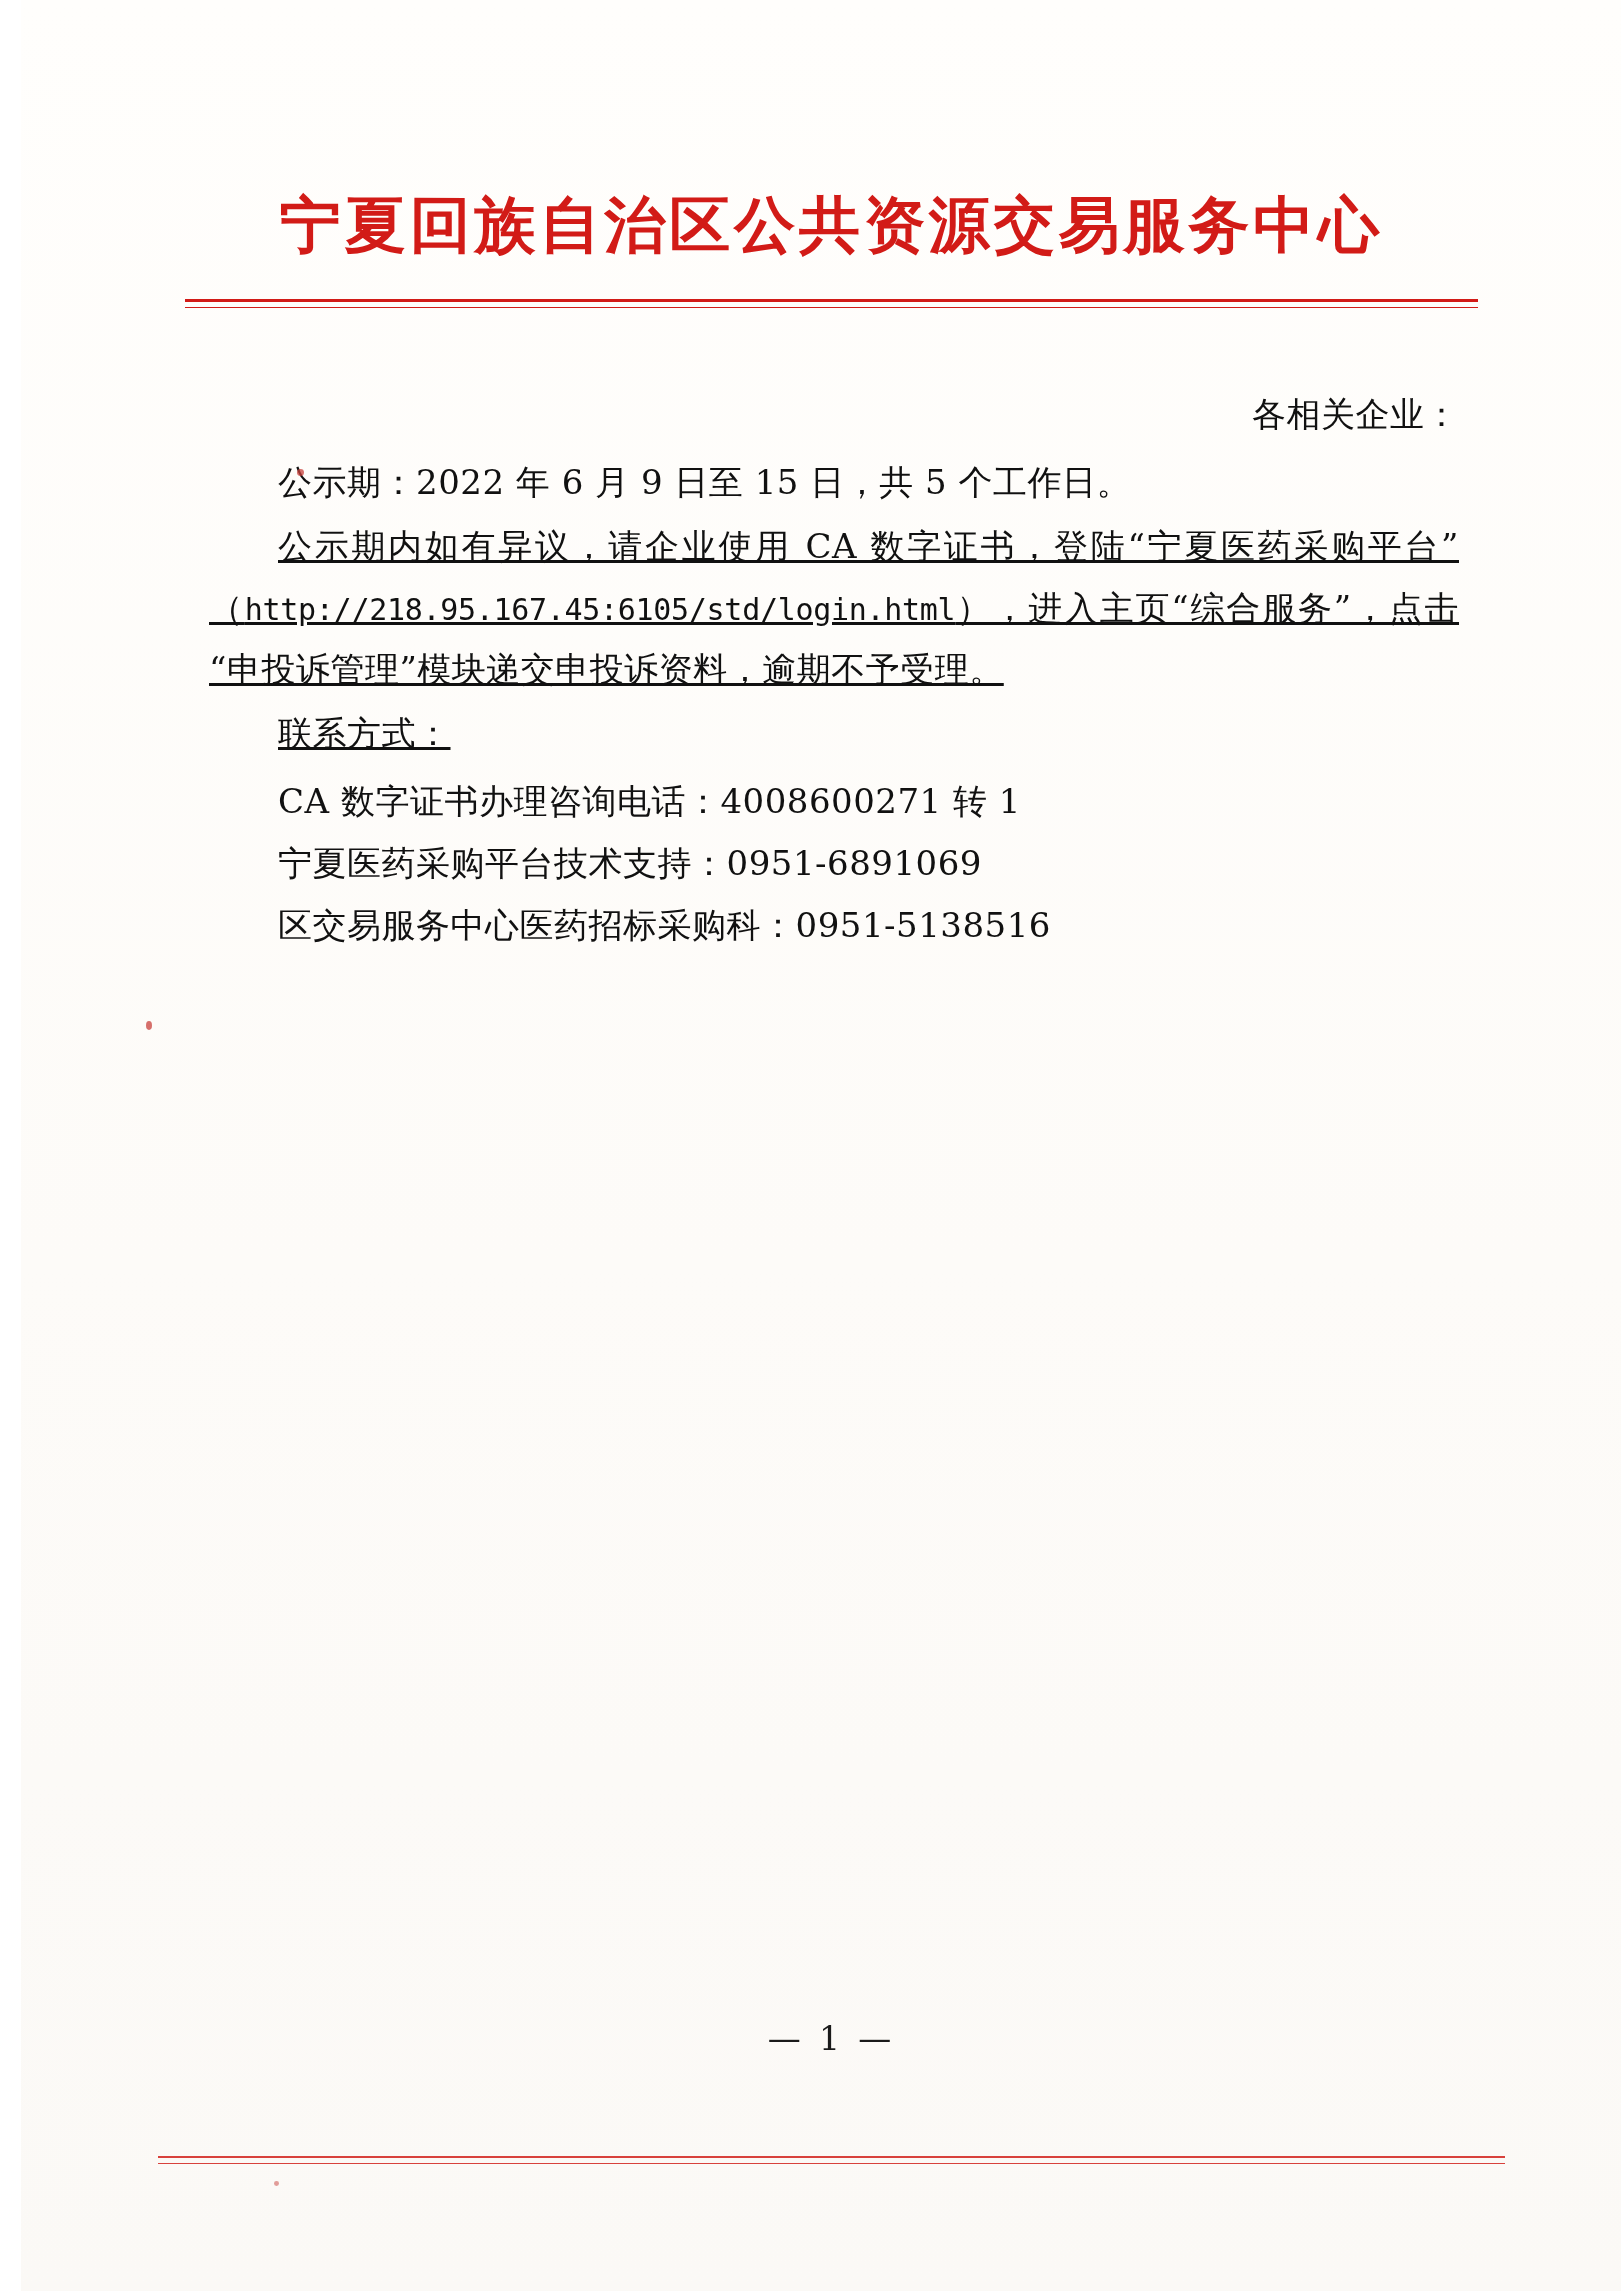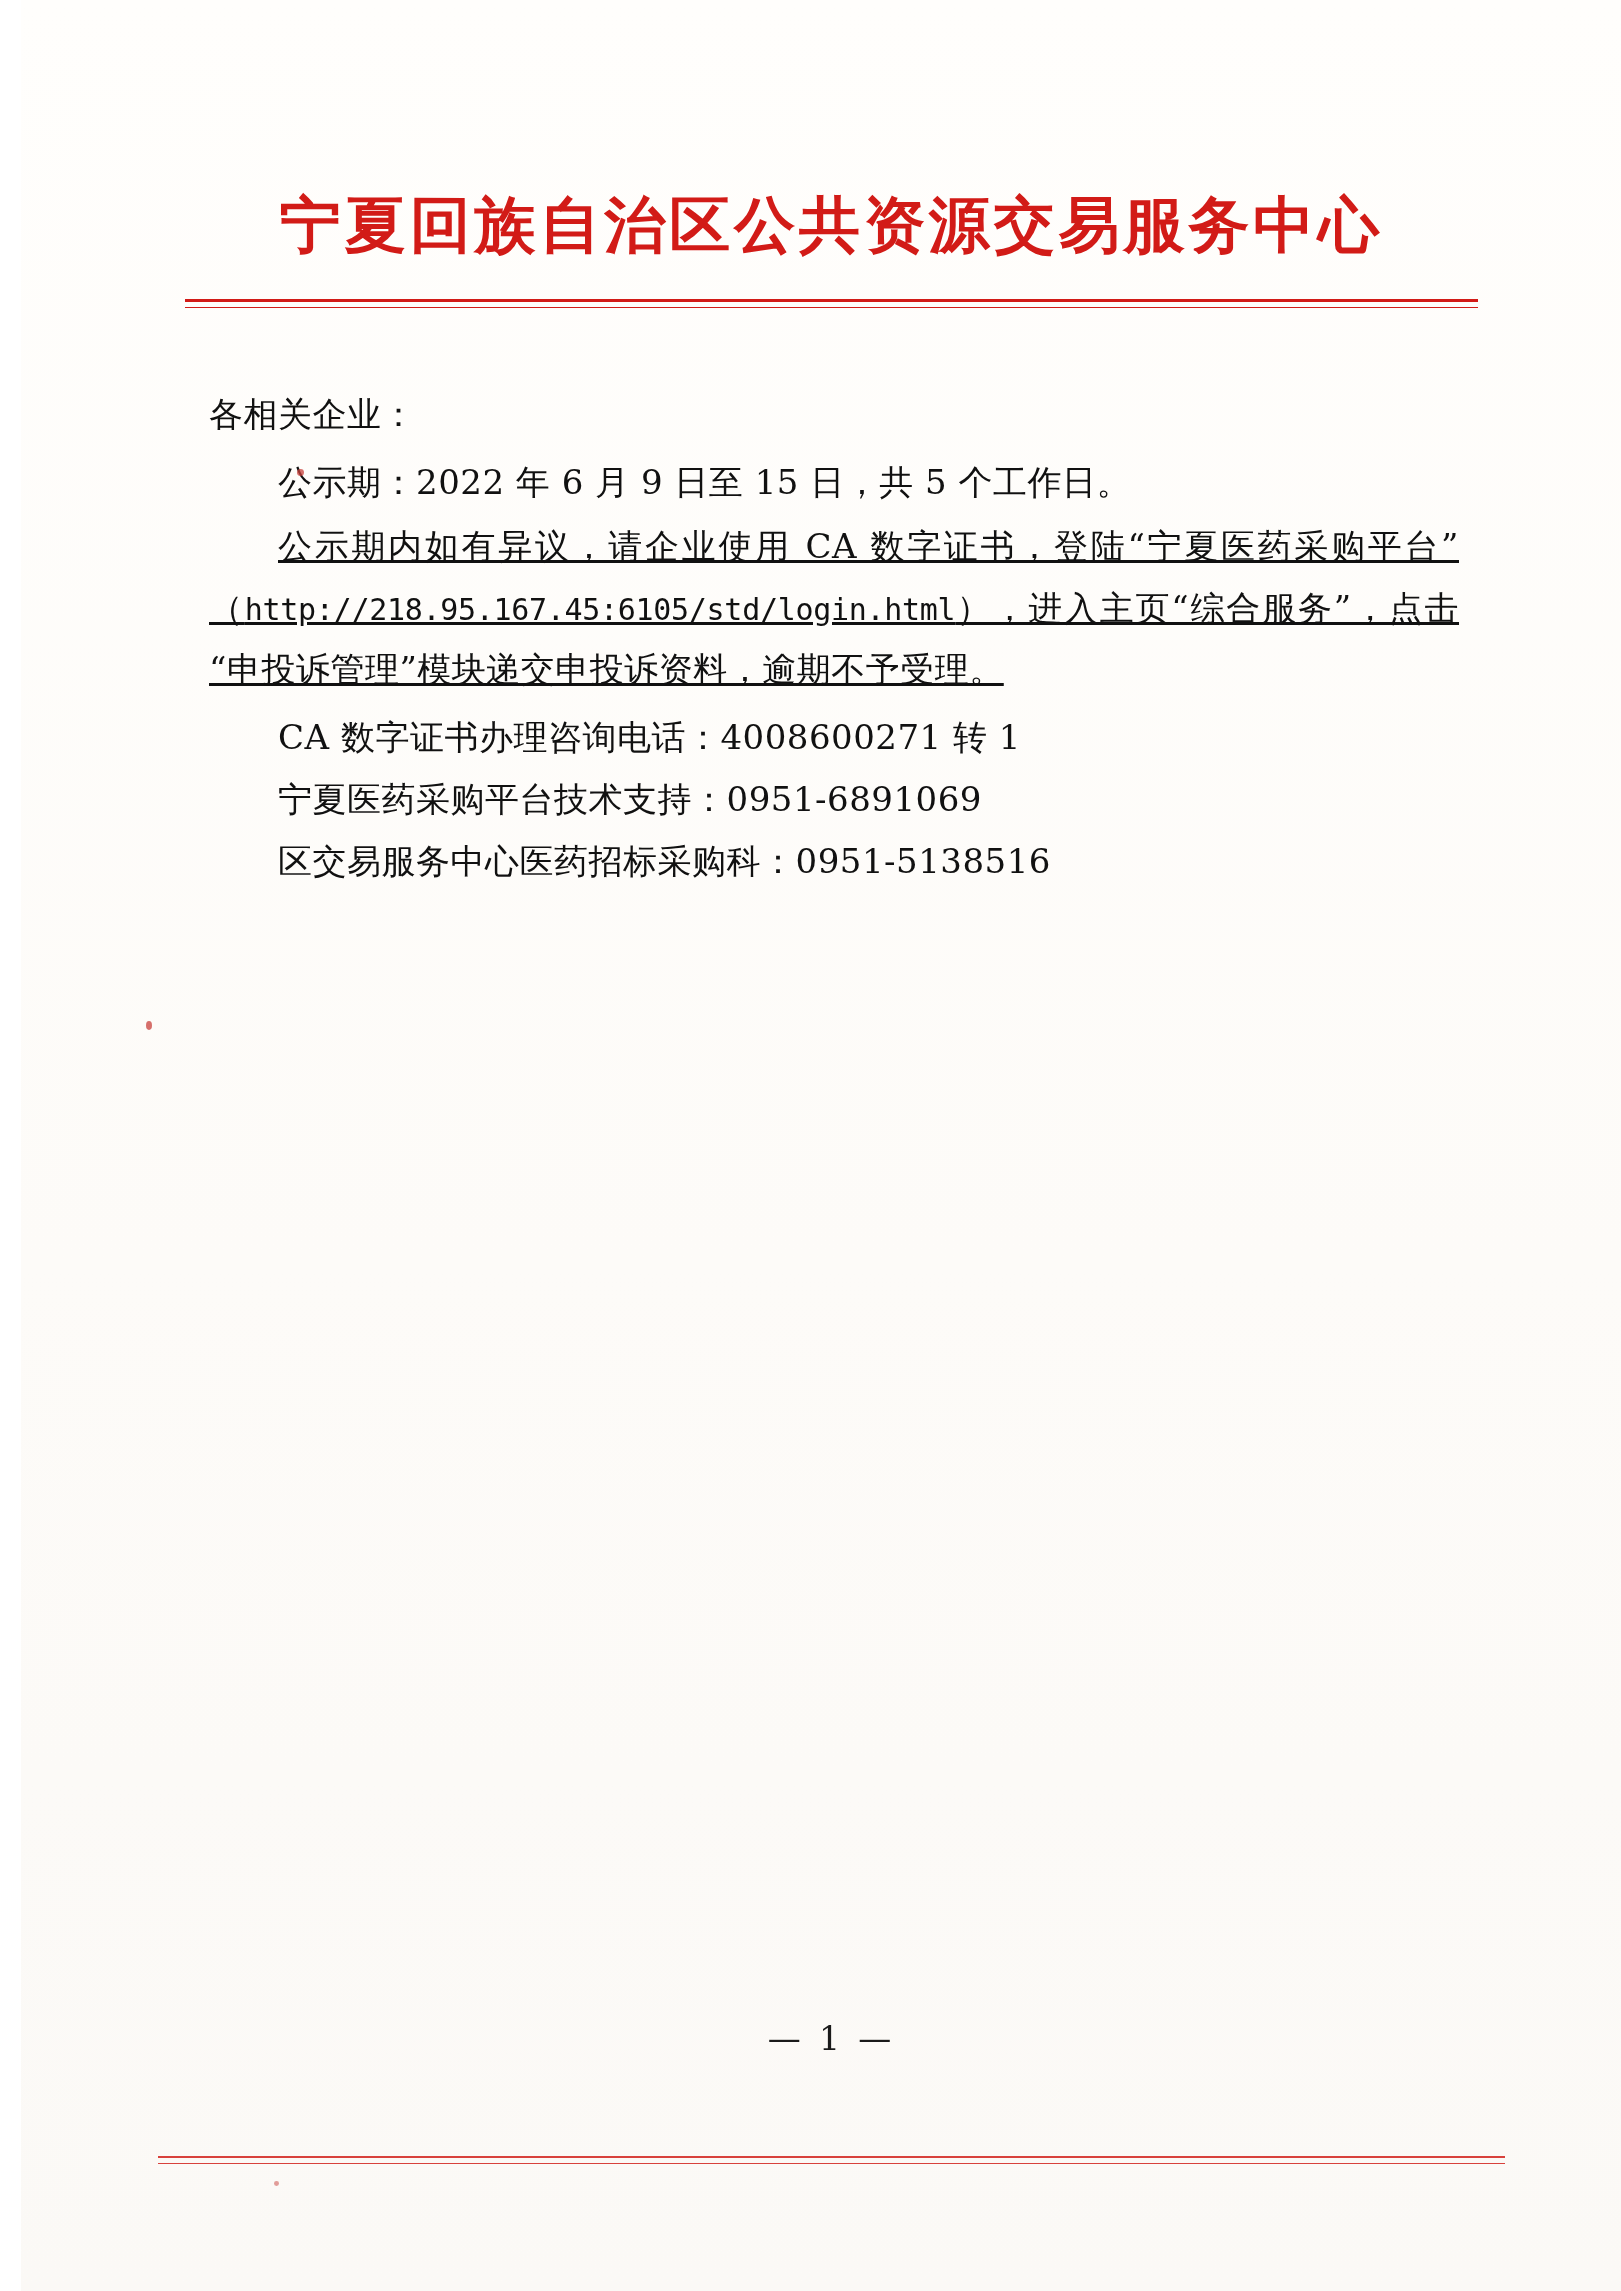--- a/index.html
+++ b/index.html
@@ -75,21 +75,21 @@
   
   .body-block {
     margin: 76px 39px 0 44px;
     font-size: 34px;
     line-height: 1.82;
     color: #111;
     letter-spacing: 0.5px;
   }
   .salutation {
     margin: 0 0 5.9px 0;
-    text-align: left;
+    text-align: right;
   }
   .para {
     margin: 0;
     text-indent: 69px;
     text-align: justify;
     text-justify: inter-character;
   }
   .para + .para {
     margin-top: 2px;
     text-decoration: underline;
@@ -162,20 +162,21 @@
 
       <p class="salutation">各相关企业：</p>
 
 
       <p class="para">公示期：2022 年 6 月 9 日至 15 日，共 5 个工作日。</p>
 
       <p class="para">
         <span>公示期内如有异议，请企业使用 CA 数字证书，登陆“宁夏医药采购平台”（</span><span class="mono">http://218.95.167.45:6105/std/login.html</span><span>），进入主页“综合服务”，点击“申投诉管理”模块递交申投诉资料，逾期不予受理。</span>
       </p>
 
+      <p class="para">联系方式：</p>
 
       <ul class="contact-list">
         <li>CA 数字证书办理咨询电话：4008600271 转 1</li>
         <li>宁夏医药采购平台技术支持：0951-6891069</li>
         <li>区交易服务中心医药招标采购科：0951-5138516</li>
       </ul>
 
     </div>
   </div>
 

